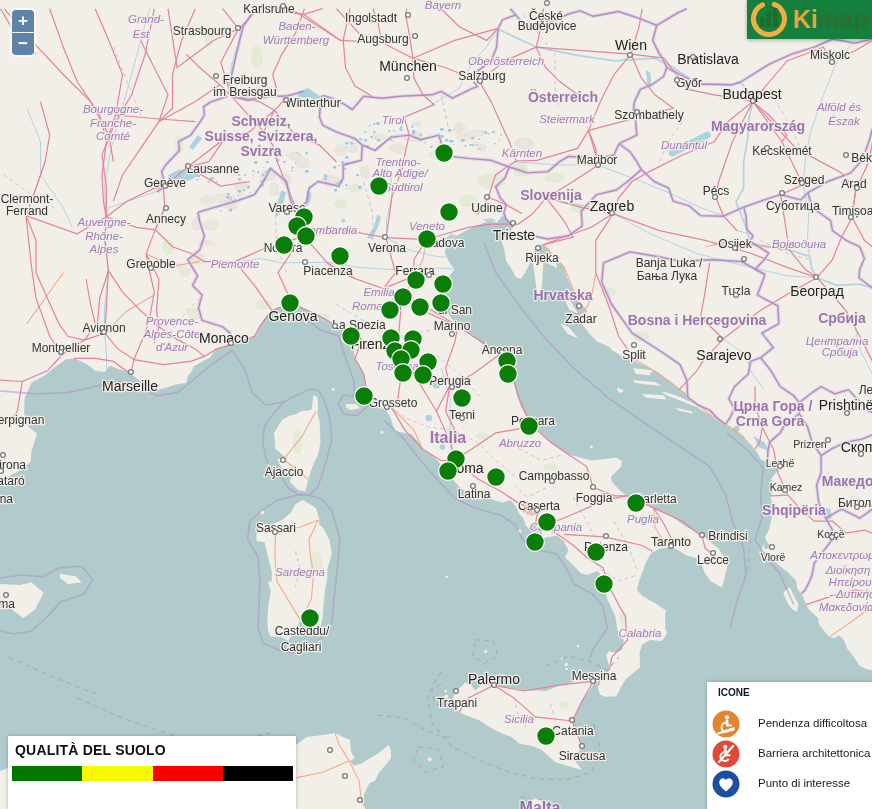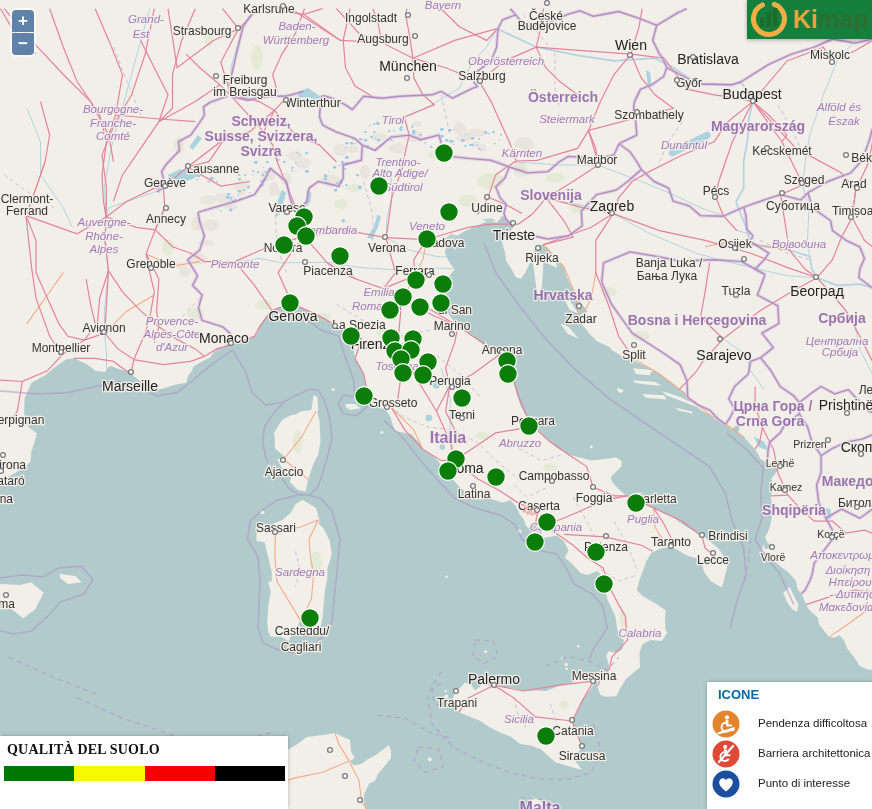--- a/index.html
+++ b/index.html
@@ -1,28 +1,28 @@
 <!DOCTYPE html>
 <html><head><meta charset="utf-8"><title>Kimap</title>
 <style>
 html,body{margin:0;padding:0;width:872px;height:809px;overflow:hidden;font-family:"Liberation Sans",sans-serif;}
 #map{position:absolute;left:0;top:0;width:872px;height:809px;}
 .zoomctl{position:absolute;left:10px;top:8px;background:rgba(255,255,255,0.65);border-radius:6px;padding:2px;z-index:30;}
 .zbtn{width:22px;height:22px;background:#5e82a8;color:#fff;font-size:17px;font-weight:bold;text-align:center;line-height:21px;border-radius:4px;}
 .zbtn.top{border-radius:4px 4px 0 0;margin-bottom:1px;}
 .zbtn.bot{border-radius:0 0 4px 4px;}
 #logo{position:absolute;right:0;top:0;width:125px;height:39px;background:#15803d;z-index:30;box-shadow:0 1px 4px rgba(0,0,0,0.3);}
-#legend1{position:absolute;left:0;top:736px;width:288px;height:73px;background:#fff;z-index:25;box-shadow:0 0 4px rgba(0,0,0,0.25);font-family:Liberation Serif, serif;}
+#legend1{position:absolute;left:8px;top:736px;width:288px;height:73px;background:#fff;z-index:25;box-shadow:0 0 4px rgba(0,0,0,0.25);}
 #legend1 h3{margin:6px 0 0 7px;font-size:14px;letter-spacing:0.2px;color:#111;}
 .bar{position:absolute;left:4px;top:30px;width:281px;height:15px;}
 .bar div{float:left;height:15px;width:70.25px;}
 .lbls{position:absolute;left:4px;top:48px;width:281px;font-size:12.5px;color:#000;margin-top:32px;}
 .lbls span{float:left;width:70.25px;text-align:center;}
 #legend2{position:absolute;left:707px;top:682px;width:165px;height:127px;background:#fff;z-index:25;box-shadow:0 0 4px rgba(0,0,0,0.25);}
-#legend2 h3{margin:5px 0 0 11px;font-size:13px;color:#0369a1;}
+#legend2 h3{margin:5px 0 0 11px;font-size:10px;color:#0f172a;}
 .irow{position:absolute;left:5px;height:28px;}
 .irow .txt{position:absolute;left:46px;top:7px;font-size:11.5px;color:#222;white-space:nowrap;}
 </style></head>
 <body>
 <div id="map"><svg width="872" height="809" viewBox="0 0 872 809" xmlns="http://www.w3.org/2000/svg" font-family="Liberation Sans, sans-serif">
 <rect width="872" height="809" fill="#b1cbcc"></rect>
 <path d="M0.0 481.3 L13.2 474.0 L23.7 467.9 L30.5 461.8 L31.4 451.4 L35.5 438.5 L36.9 433.5 L29.6 428.0 L24.6 421.2 L24.2 411.3 L24.6 398.3 L31.4 382.7 L45.1 375.2 L54.2 367.7 L65.6 359.6 L74.2 358.3 L87.4 364.6 L95.2 370.8 L105.2 372.1 L107.0 367.7 L111.1 365.8 L116.1 368.3 L129.3 372.1 L137.9 379.6 L142.0 382.1 L153.4 386.5 L158.9 389.6 L165.7 387.7 L175.7 384.6 L186.2 382.7 L188.0 375.8 L192.1 370.8 L193.5 366.5 L204.4 360.2 L209.9 357.7 L213.5 352.6 L217.1 348.9 L223.5 347.0 L227.6 343.8 L239.4 341.3 L250.8 337.5 L256.7 334.4 L259.9 326.1 L264.5 318.5 L271.8 310.3 L281.8 305.8 L292.2 303.9 L305.0 309.0 L313.6 312.8 L325.0 318.5 L334.1 326.1 L342.3 331.2 L352.3 338.2 L353.7 350.1 L355.0 358.3 L360.5 367.7 L364.2 376.5 L366.0 389.6 L364.6 397.0 L376.0 398.3 L375.1 405.1 L385.5 410.1 L390.1 416.3 L393.7 427.4 L395.1 431.1 L411.5 434.2 L419.7 443.4 L422.9 448.9 L432.0 455.0 L438.8 461.8 L442.9 470.9 L452.0 478.8 L461.1 488.6 L472.0 495.2 L479.8 499.5 L488.4 498.3 L500.2 501.9 L503.4 502.5 L510.3 500.1 L516.2 506.7 L519.4 514.0 L523.9 519.4 L525.7 525.4 L528.5 528.4 L533.0 525.4 L537.1 524.8 L543.0 530.8 L538.9 538.6 L546.7 537.4 L557.1 535.6 L564.0 541.6 L568.5 550.6 L564.9 557.2 L573.1 564.9 L580.8 573.3 L587.6 575.0 L597.2 570.9 L601.7 575.6 L604.5 586.3 L607.2 598.7 L615.4 616.4 L617.2 628.2 L619.5 636.9 L624.0 639.9 L622.2 649.8 L616.3 652.7 L608.1 651.6 L606.3 656.2 L609.5 667.3 L600.4 677.7 L597.2 680.6 L597.6 686.4 L599.9 694.5 L604.9 696.8 L616.3 696.2 L620.4 688.1 L625.9 678.9 L640.0 667.3 L639.5 652.7 L642.2 644.5 L650.4 639.9 L661.8 641.0 L667.3 632.8 L665.5 629.3 L665.0 618.2 L665.9 610.5 L656.4 604.0 L642.2 595.8 L636.8 589.9 L639.1 581.0 L643.6 569.1 L645.9 561.9 L651.3 553.0 L659.5 548.8 L670.9 547.0 L677.7 550.0 L686.8 555.4 L700.5 559.6 L704.1 572.1 L710.5 581.0 L721.9 587.5 L724.2 579.2 L727.4 566.1 L724.2 557.2 L718.7 548.8 L703.7 536.2 L685.0 526.0 L673.2 517.6 L652.7 507.3 L641.3 501.9 L626.8 495.8 L618.6 489.2 L612.2 481.9 L610.8 477.0 L616.3 471.5 L621.3 466.6 L621.8 461.1 L616.3 457.5 L607.2 458.7 L591.3 460.5 L579.9 457.5 L568.5 454.4 L557.1 447.7 L546.7 439.1 L538.9 431.1 L532.1 425.5 L526.2 416.3 L520.7 406.4 L517.1 395.8 L513.9 383.3 L510.7 373.3 L508.0 364.6 L505.7 358.3 L502.5 355.2 L499.3 353.3 L487.5 348.2 L480.7 342.6 L472.0 335.6 L465.6 331.2 L457.5 326.1 L453.4 321.1 L449.7 315.4 L445.6 309.0 L444.3 299.4 L443.8 290.5 L442.0 285.4 L446.5 279.0 L451.1 273.8 L454.7 269.3 L451.1 264.8 L447.9 259.7 L446.5 256.5 L444.7 251.9 L447.0 245.5 L451.5 239.0 L458.4 235.1 L466.1 230.6 L472.9 227.3 L482.0 223.4 L488.9 220.8 L496.6 222.8 L500.2 218.8 L502.5 215.6 L506.6 218.2 L510.7 222.1 L512.5 224.1 L513.0 227.3 L510.7 230.6 L503.4 233.2 L501.1 238.3 L503.4 246.8 L504.8 251.9 L506.2 261.0 L511.6 269.3 L515.7 277.1 L520.7 279.0 L525.3 272.6 L528.9 264.8 L532.1 258.4 L534.4 250.0 L538.9 244.8 L543.0 244.8 L548.0 248.1 L554.9 256.5 L564.0 266.8 L566.2 275.8 L570.8 285.4 L576.2 296.3 L582.2 304.5 L587.6 311.5 L579.9 314.7 L579.9 322.3 L585.8 328.7 L589.4 333.7 L596.7 341.3 L609.5 347.0 L611.7 350.1 L625.4 358.3 L634.1 360.8 L643.6 365.2 L655.0 370.8 L660.4 374.6 L673.2 384.0 L679.6 389.6 L684.6 392.1 L686.8 397.0 L689.1 400.1 L691.4 402.6 L680.0 397.0 L667.7 392.7 L661.8 391.4 L666.4 395.2 L678.7 400.1 L691.4 405.1 L696.9 407.0 L702.8 411.3 L710.1 415.0 L715.1 419.4 L724.2 424.3 L729.6 426.8 L731.0 429.8 L734.6 426.8 L737.8 424.9 L739.6 428.6 L737.8 432.9 L744.2 437.2 L748.3 442.1 L754.7 448.9 L758.8 455.0 L760.1 458.7 L766.5 462.4 L777.0 466.6 L777.0 471.5 L771.0 478.8 L773.3 483.7 L772.9 489.8 L770.6 496.4 L772.0 504.3 L772.4 512.2 L771.5 518.2 L770.1 526.0 L767.9 532.0 L765.1 536.8 L767.0 542.2 L771.5 546.4 L765.1 549.4 L763.3 544.0 L761.9 550.0 L768.8 555.4 L775.1 561.9 L782.4 567.9 L787.9 572.1 L795.2 579.8 L796.5 582.8 L797.0 586.9 L798.4 590.5 L801.5 593.4 L803.8 598.7 L806.1 604.6 L808.8 609.4 L814.3 614.6 L817.9 617.6 L818.8 624.1 L824.3 631.1 L828.9 636.4 L833.9 638.1 L839.3 635.2 L843.9 639.9 L847.1 648.6 L854.3 657.4 L859.8 666.1 L866.6 669.0 L872.1 670.2 L 872 0 L 0 0 Z" fill="#f2efe8"></path>
 <path d="M0.0 771.1 L26.9 760.9 L45.1 762.1 L63.3 755.2 L95.2 760.9 L117.9 763.2 L131.6 758.1 L147.5 759.8 L172.5 752.4 L199.8 756.4 L213.5 748.4 L239.9 754.1 L259.0 756.4 L277.2 755.2 L284.5 751.8 L297.7 743.8 L306.8 737.0 L325.0 734.7 L335.0 733.0 L343.2 737.0 L350.0 739.8 L351.0 751.3 L354.6 758.1 L350.0 760.9 L353.7 765.5 L361.4 763.8 L367.3 759.8 L377.4 754.1 L386.5 746.7 L388.7 745.0 L391.0 750.7 L391.0 758.1 L385.5 764.9 L378.3 773.4 L375.1 780.8 L369.2 783.6 L363.7 794.9 L364.6 806.2 L370.1 815.7 L369.6 820.8 L0.0 820.8 Z" fill="#f2efe8"></path>
 <path d="M597.2 677.1 L593.5 680.6 L579.4 679.4 L570.8 682.9 L557.1 686.4 L545.8 691.0 L536.7 690.4 L523.9 691.0 L511.6 688.1 L501.1 686.4 L493.4 681.2 L491.6 685.8 L482.0 684.7 L475.2 690.4 L471.6 685.8 L465.2 682.3 L461.6 686.4 L455.6 691.0 L452.9 697.9 L451.5 703.7 L458.8 712.3 L469.3 716.4 L479.8 720.4 L488.9 726.7 L501.1 733.0 L511.6 737.0 L519.8 743.8 L532.1 746.1 L541.2 749.5 L554.9 762.1 L566.2 765.5 L574.0 767.7 L582.2 770.0 L577.6 764.3 L574.0 759.8 L578.5 752.4 L582.2 746.1 L578.5 739.8 L579.9 735.8 L575.3 730.7 L573.1 725.5 L573.1 721.0 L576.2 714.1 L579.0 707.2 L581.7 700.8 L586.7 693.9 L592.2 686.4 Z" fill="#f2efe8"></path>
 <path d="M302.7 500.1 L309.1 503.7 L315.9 507.9 L319.1 518.2 L319.1 524.2 L323.6 528.4 L329.6 540.4 L331.8 554.2 L327.3 569.1 L327.3 578.0 L325.0 589.9 L323.6 604.6 L322.7 616.4 L320.5 627.0 L313.6 628.2 L304.5 623.5 L300.0 621.1 L294.5 631.1 L290.9 636.4 L288.6 641.0 L281.8 636.9 L270.4 636.4 L268.1 631.1 L267.2 622.3 L268.1 607.6 L270.8 591.6 L268.1 582.2 L271.8 581.0 L271.8 572.1 L268.1 557.2 L264.5 542.2 L256.7 541.0 L256.3 534.4 L261.3 524.8 L268.1 526.0 L282.2 520.0 L290.9 512.8 L295.4 504.3 Z" fill="#f2efe8"></path>

